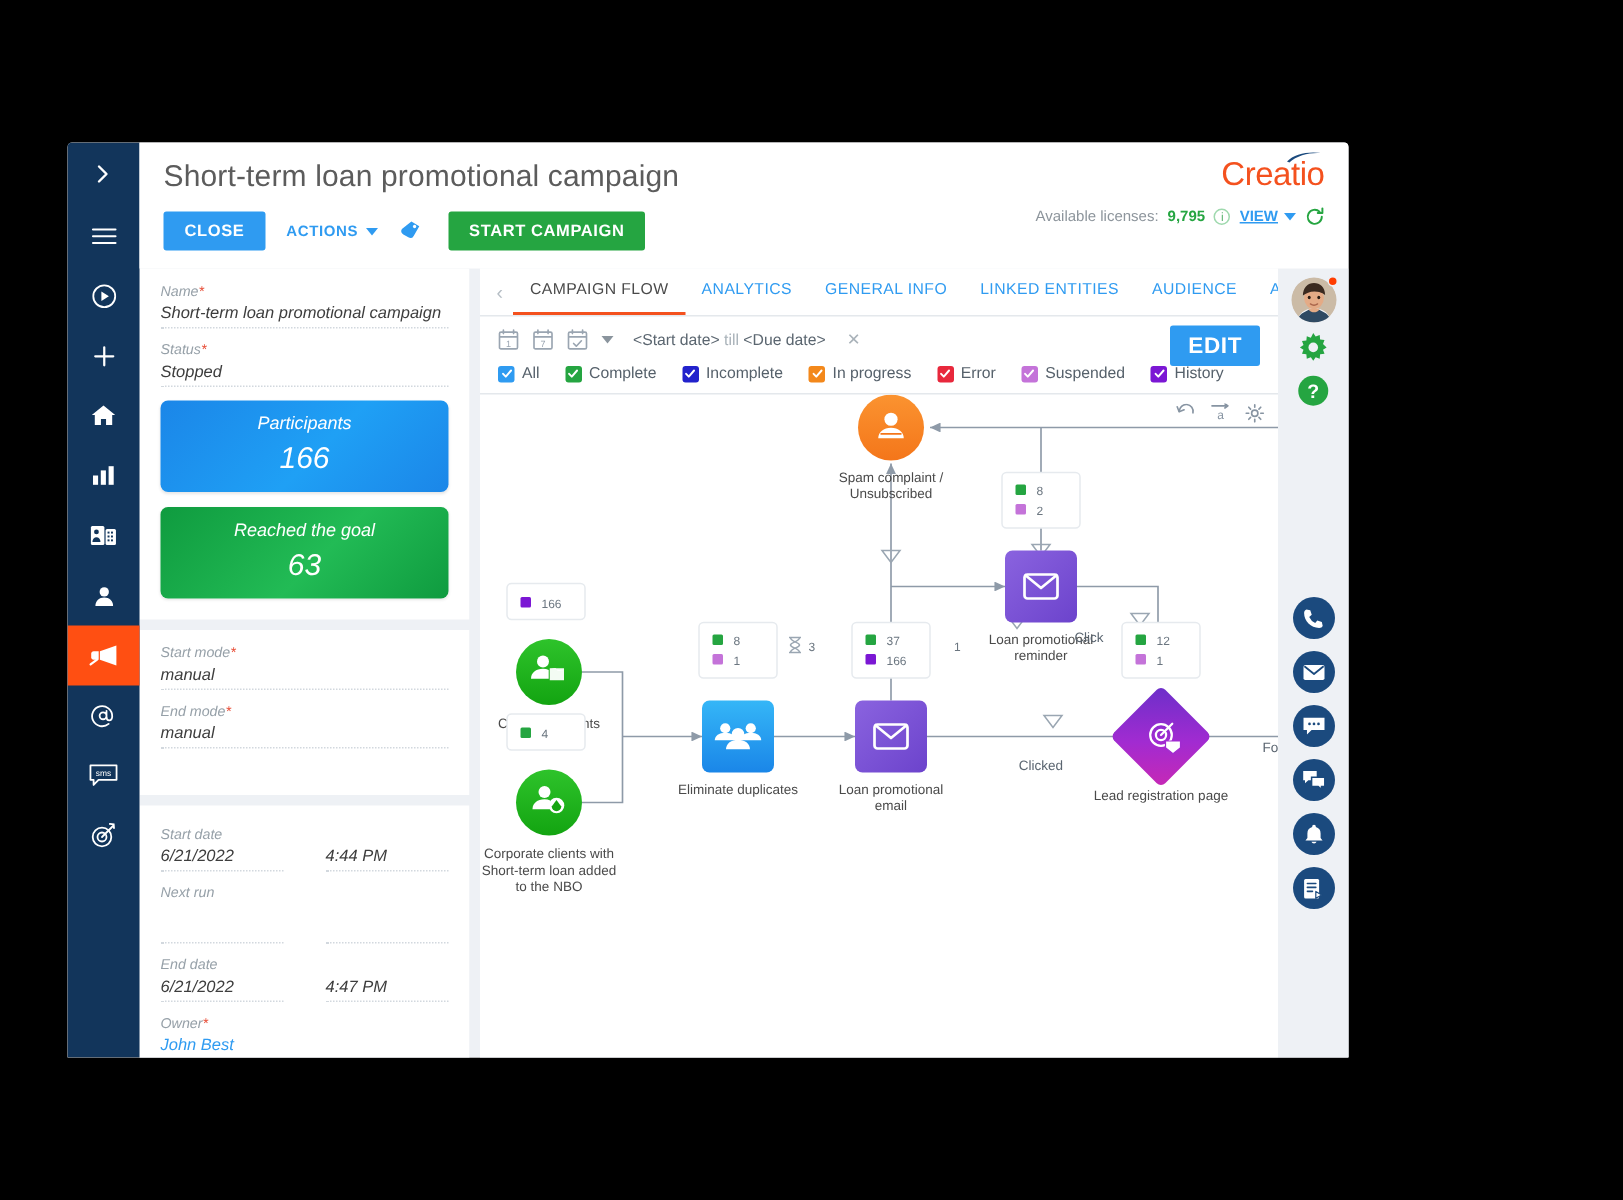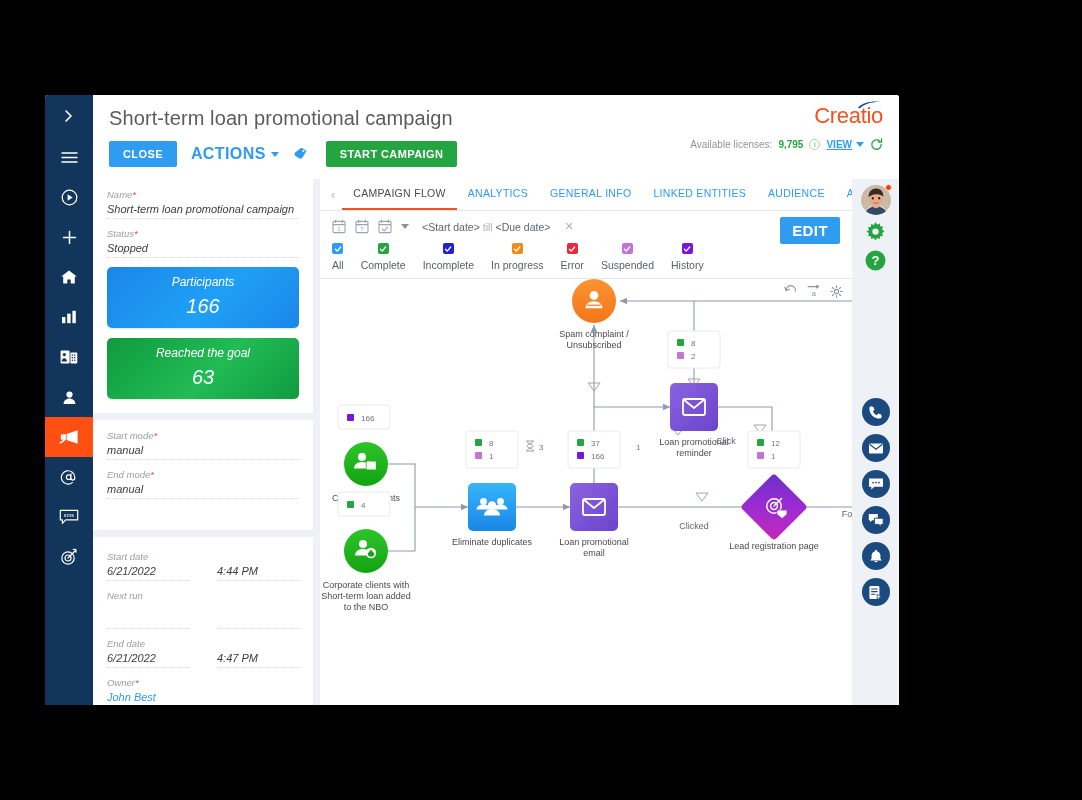--- a/index.html
+++ b/index.html
@@ -24,21 +24,21 @@
 
   
   #main-col{ flex:1 1 auto; display:flex; flex-direction:column; background:#eef1f5; min-width:0;}
 
   
   #app-header{ background:#fff; padding:12px 16px 0 16px; flex:0 0 auto; position:relative;}
   #page-title{ font-size:20px; color:#5c5c5c; font-weight:400; letter-spacing:.1px; }
   #header-actions{ display:flex; align-items:center; gap:14px; margin-top:11px; padding-bottom:12px;}
   #close-button{ background:#2f9bf1; color:#fff; border:none; font-size:11px; font-weight:700;
                  letter-spacing:.4px; padding:7px 14px; border-radius:2px; cursor:pointer;}
-  #actions-button{ background:none; border:none; color:#2f9bf1; font-size:16px; font-weight:700;
+  #actions-button{ background:none; border:none; color:#2f9bf1; font-size:10px; font-weight:700;
                    letter-spacing:.4px; cursor:pointer; display:flex; align-items:center; gap:5px;}
   .caret{ width:0;height:0;border-left:4px solid transparent;border-right:4px solid transparent;
           border-top:5px solid currentColor; display:inline-block;}
   #tag-button{ background:none;border:none;cursor:pointer;color:#2f9bf1;display:flex;align-items:center;}
   #start-campaign-button{ background:#25a541;color:#fff;border:none;font-size:11px;font-weight:700;
                  letter-spacing:.4px;padding:7px 14px;border-radius:2px;cursor:pointer; margin-left:4px;}
 
   #header-right{ position:absolute; right:16px; top:10px; text-align:right;}
   #search-row{ display:flex; align-items:flex-start; gap:12px; justify-content:flex-end;}
   #global-search{ width:165px; height:22px; border:1px solid #cfd6dd; background:#fff;
@@ -95,21 +95,21 @@
   #filter-bar{ padding:8px 12px 7px 12px; flex:0 0 auto; position:relative;}
   #filter-row1{ display:flex; align-items:center; gap:9px; }
   .cal-ico{ cursor:pointer; display:flex; }
   #date-expr{ font-size:10.5px; color:#5b6670; margin-left:4px;}
   #date-expr .dim{ color:#a9b2b9; }
   #date-clear{ color:#a9b2b9; cursor:pointer; font-size:11px; margin-left:5px;}
   #edit-button{ position:absolute; right:12px; top:6px; background:#2f9bf1; color:#fff; border:none;
       font-size:15px; font-weight:700; letter-spacing:.4px; padding:5px 12px; border-radius:2px;
       cursor:pointer;}
   #filter-row2{ display:flex; align-items:center; gap:17px; margin-top:9px;}
-  .chk-item{ display:flex; align-items:center; gap:5px; cursor:pointer;flex-direction:column;}
+  .chk-item{ display:flex; align-items:center; gap:5px; cursor:pointer;}
   .chk{ width:11px;height:11px;border-radius:2px;display:flex;align-items:center;justify-content:center;}
   .chk svg{ display:block; }
   .chk-label{ font-size:10.5px; color:#56616b;}
 
   
   #canvas-wrap{ flex:1 1 auto; position:relative; border-top:1px solid #e4e8ec; overflow:hidden;
      background:#fff;}
   #canvas-tools{ position:absolute; right:9px; top:6px; display:flex; gap:10px; z-index:5; color:#8794a2;}
   #canvas-tools span{ cursor:pointer; display:flex;}
   #flow-svg{ position:absolute; left:0; top:0; }

